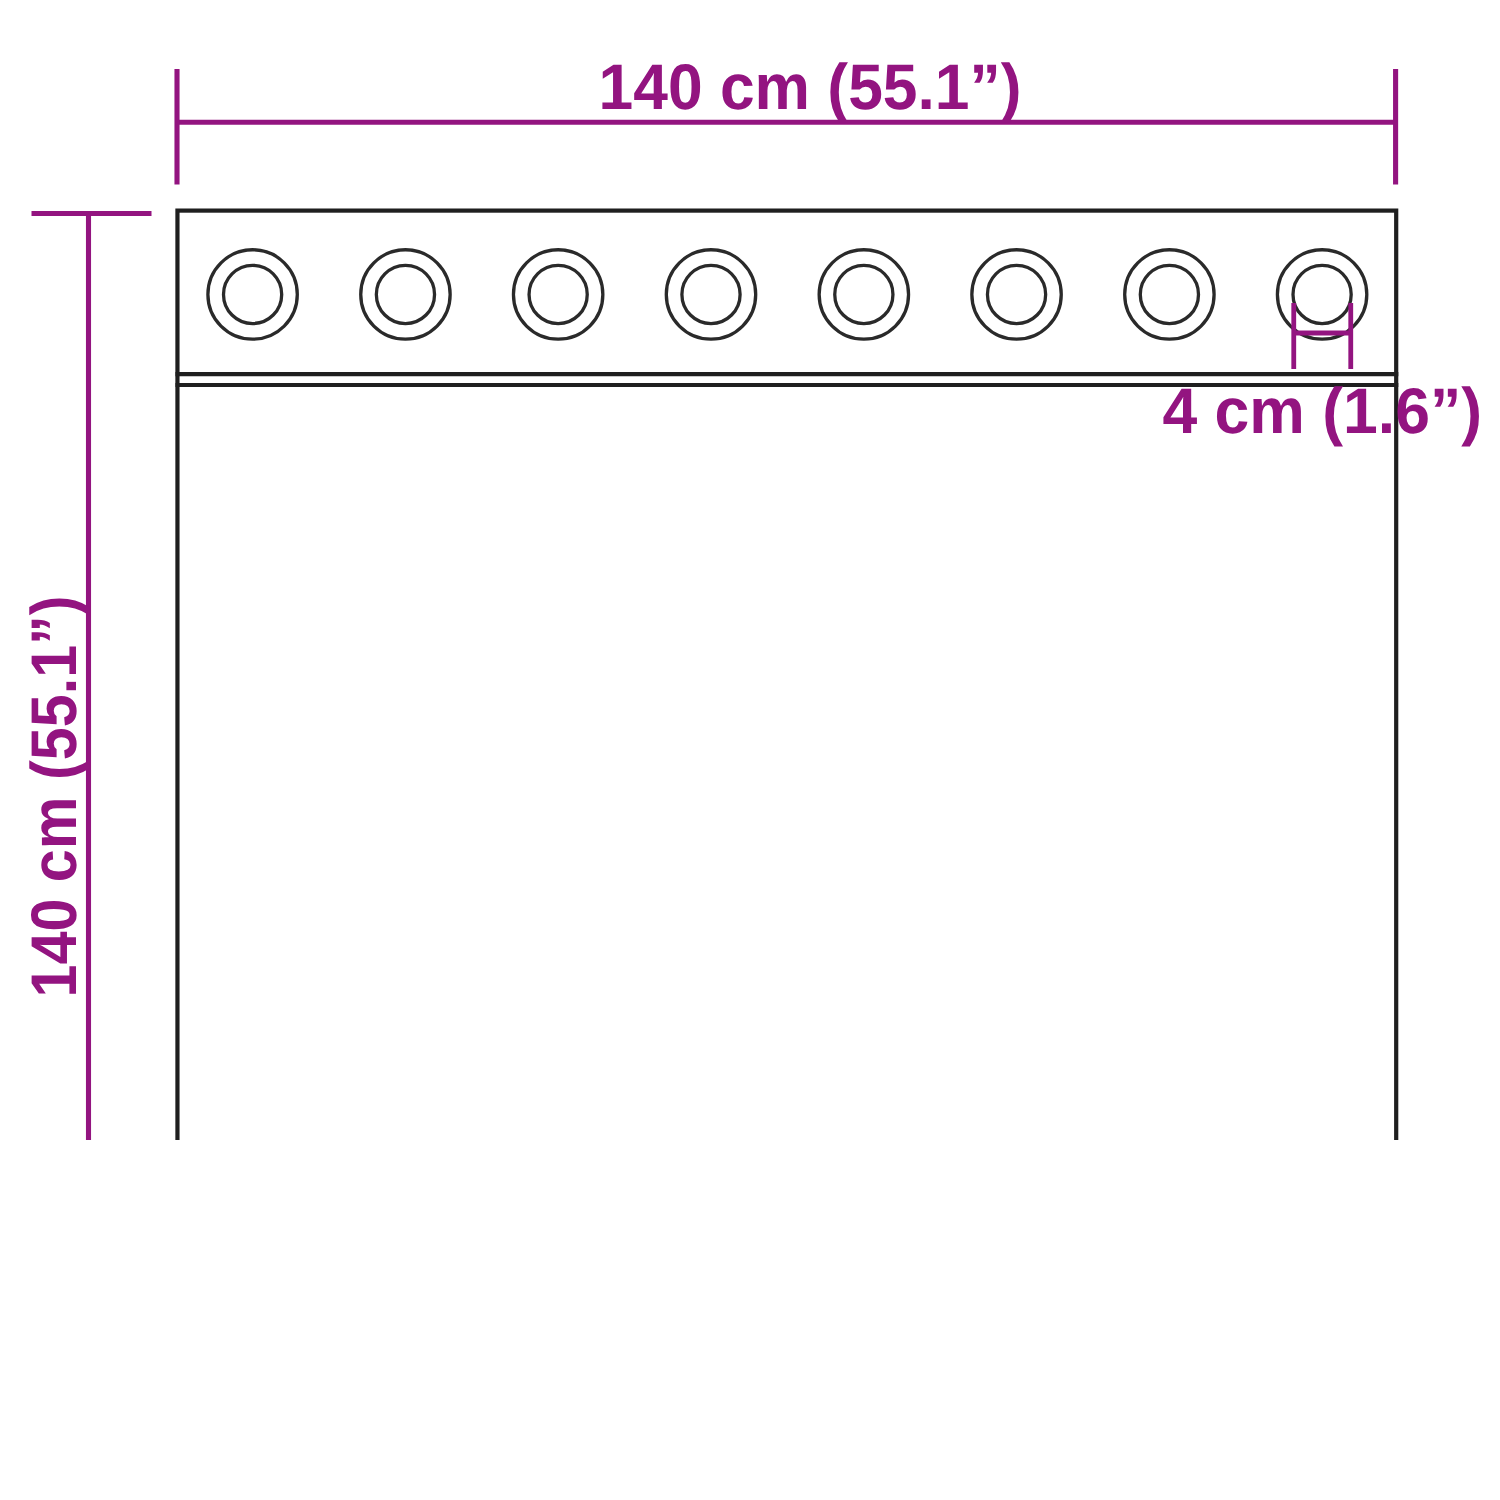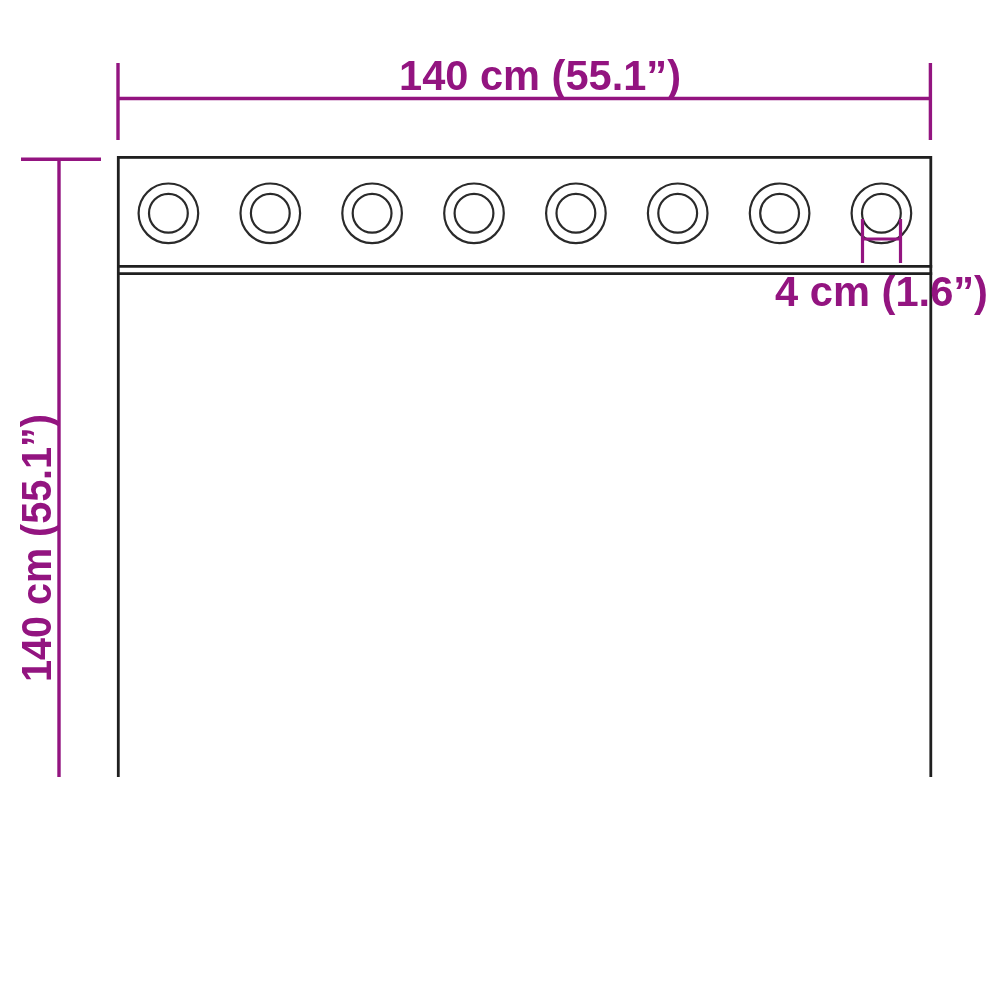--- a/index.html
+++ b/index.html
@@ -1,17 +1,17 @@
 <!DOCTYPE html>
 <html><head>
 <meta charset="utf-8">
 <style>
   html,body{margin:0;padding:0;background:#ffffff;overflow:hidden;}
   svg{display:block;}
-  .wrap{width:1000px;height:760px;position:relative;margin-top:17px;}
+  .wrap{width:1000px;height:760px;position:relative;}
   text{font-family:"Liberation Sans", sans-serif;font-weight:bold;}
 </style>
 </head>
 <body>
 <div class="wrap">
 <svg width="1000" height="1000" viewBox="0 0 1000 1000" xmlns="http://www.w3.org/2000/svg">
 
   <rect x="0" y="0" width="1000" height="1000" fill="#ffffff"></rect>
 
   <rect x="118.3" y="140.4" width="812.5" height="815.3" fill="none" stroke="#1f1f1f" stroke-width="2.8"></rect>

